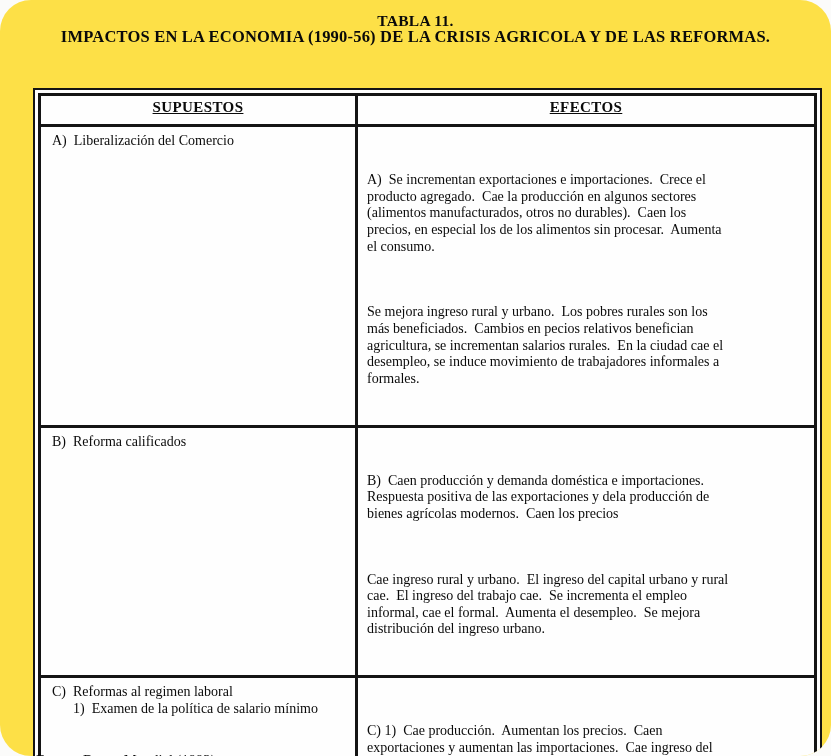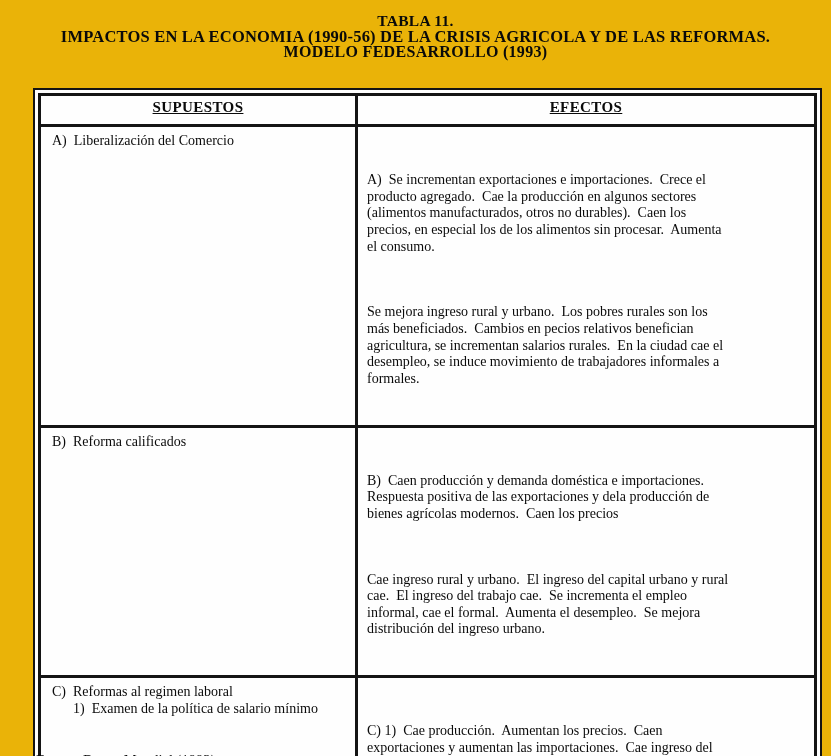--- a/index.html
+++ b/index.html
@@ -6,22 +6,23 @@
     margin: 0;
     padding: 0;
     background: #fbfbfa;
     font-family: "Liberation Serif", "DejaVu Serif", serif;
     color: #0a0a0a;
   }
   .page {
     width: 831px;
     height: 756px;
     position: relative;
-    background: #eab308;
+    background: #fde047;
     overflow: hidden;
+    border-radius: 31px;
   }
   .title-block {
     padding-top: 13px;
     text-align: center;
     font-weight: bold;
     line-height: 15.5px;
   }
   .title-line1 { font-size: 15.5px; letter-spacing: 0.3px; }
   .title-line2 { font-size: 16.5px; letter-spacing: 0.2px; }
   .title-line3 { font-size: 16px; letter-spacing: 0.3px; }
@@ -83,21 +84,20 @@
   }
 </style>
 </head>
 <body>
 
 <div class="page">
 
   <div class="title-block">
     <div class="title-line1">TABLA  11.</div>
     <div class="title-line2">IMPACTOS EN LA ECONOMIA (1990-56) DE LA  CRISIS AGRICOLA Y DE LAS REFORMAS.</div>
-    <div class="title-line3">MODELO FEDESARROLLO  (1993)</div>
   </div>
 
   <div class="doc-table">
     <div class="doc-table-inner">
 
       <div class="thead">
         <div class="th left-col">SUPUESTOS</div>
         <div class="th">EFECTOS</div>
       </div>
 

